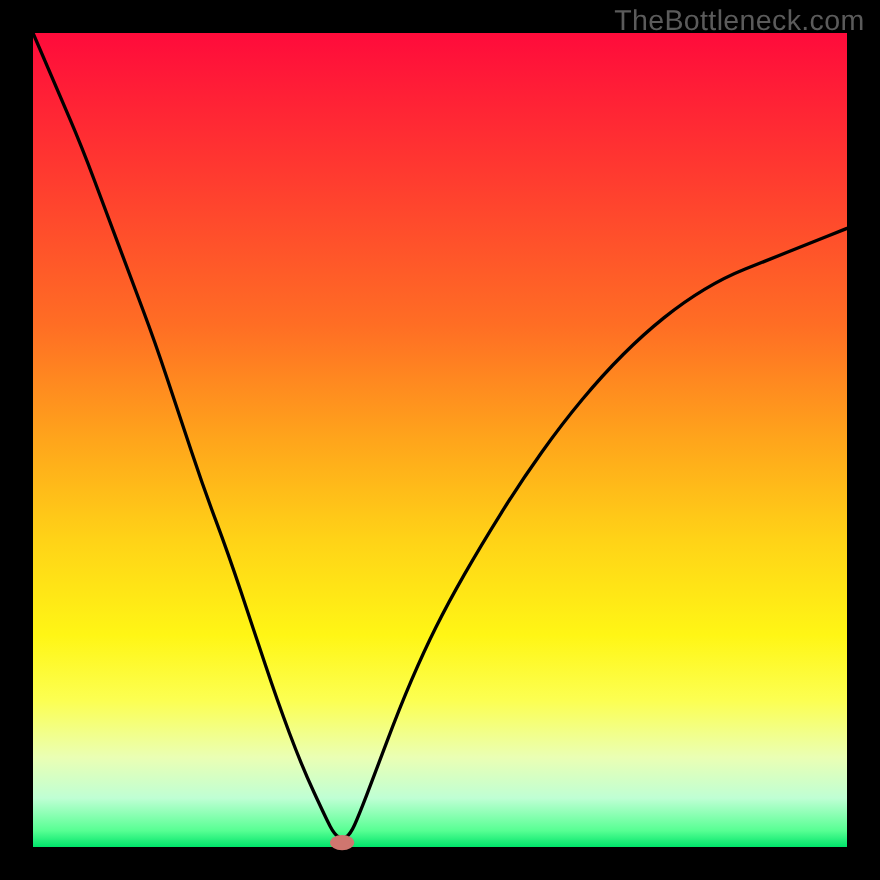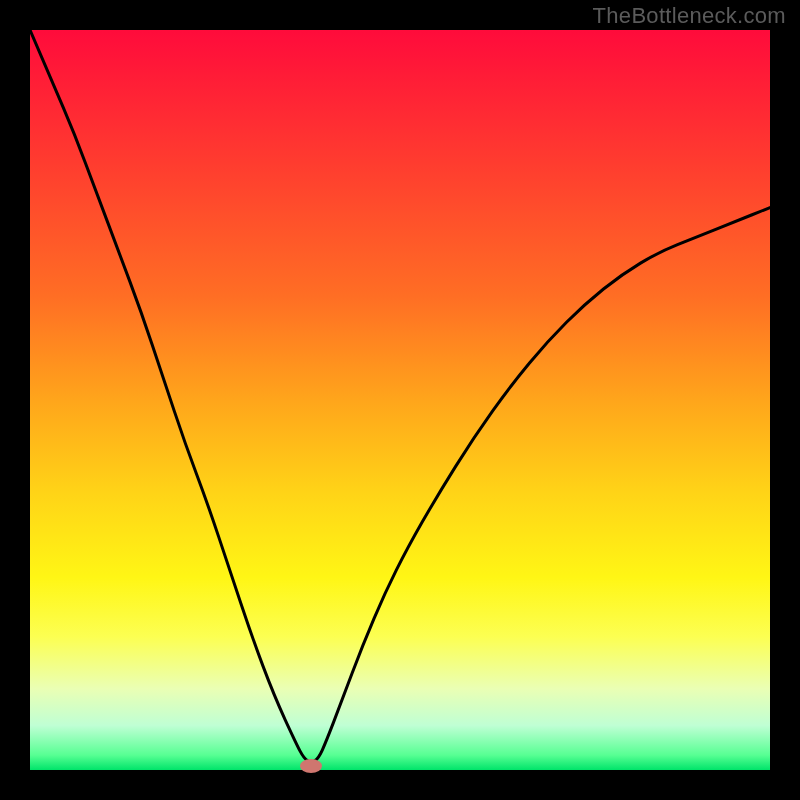--- a/index.html
+++ b/index.html
@@ -34,21 +34,21 @@
     height: 14px;
     background: #cf766f;
     border-radius: 50%;
   }
 
   .watermark {
     position: absolute;
     top: 3px;
     right: 14px;
     color: #5b5b5b;
-    font-size: 22px;
+    font-size: 26px;
     font-weight: 400;
     letter-spacing: 0.3px;
   }
 </style>
 </head>
 <body>
 
 <div class="frame"></div>
 
 <svg class="curve" width="740" height="740" viewBox="0 0 740 740">

